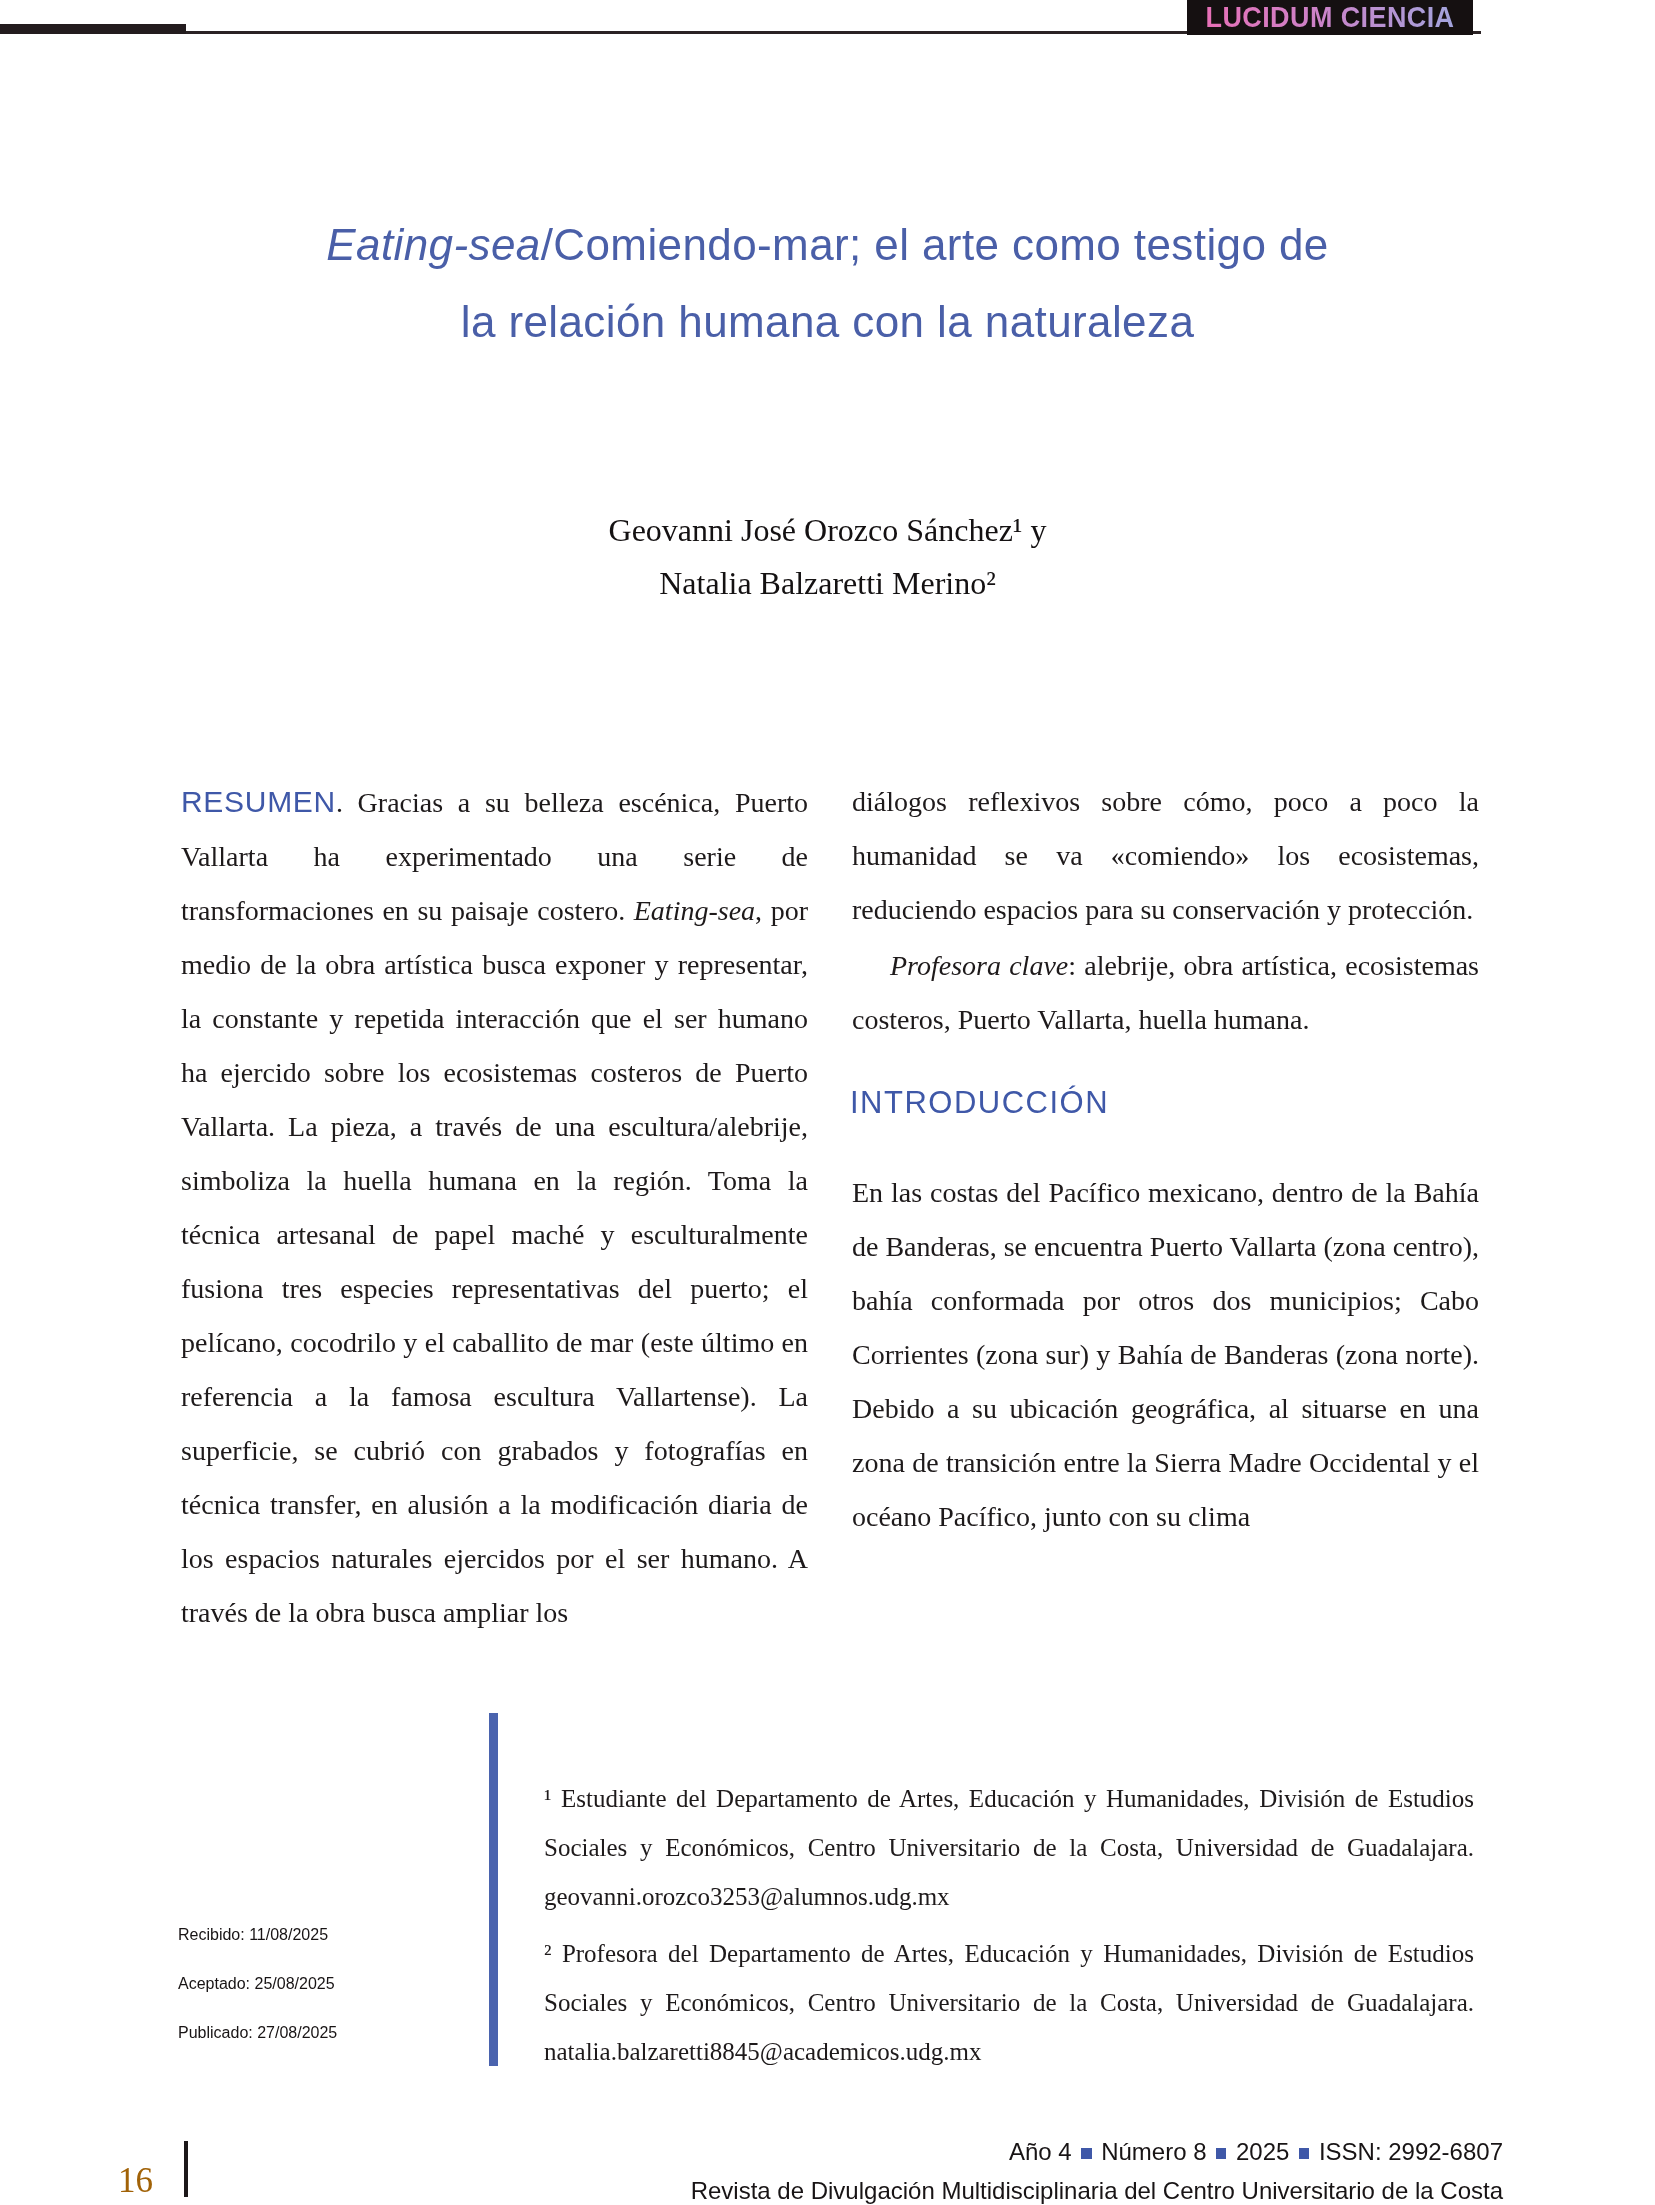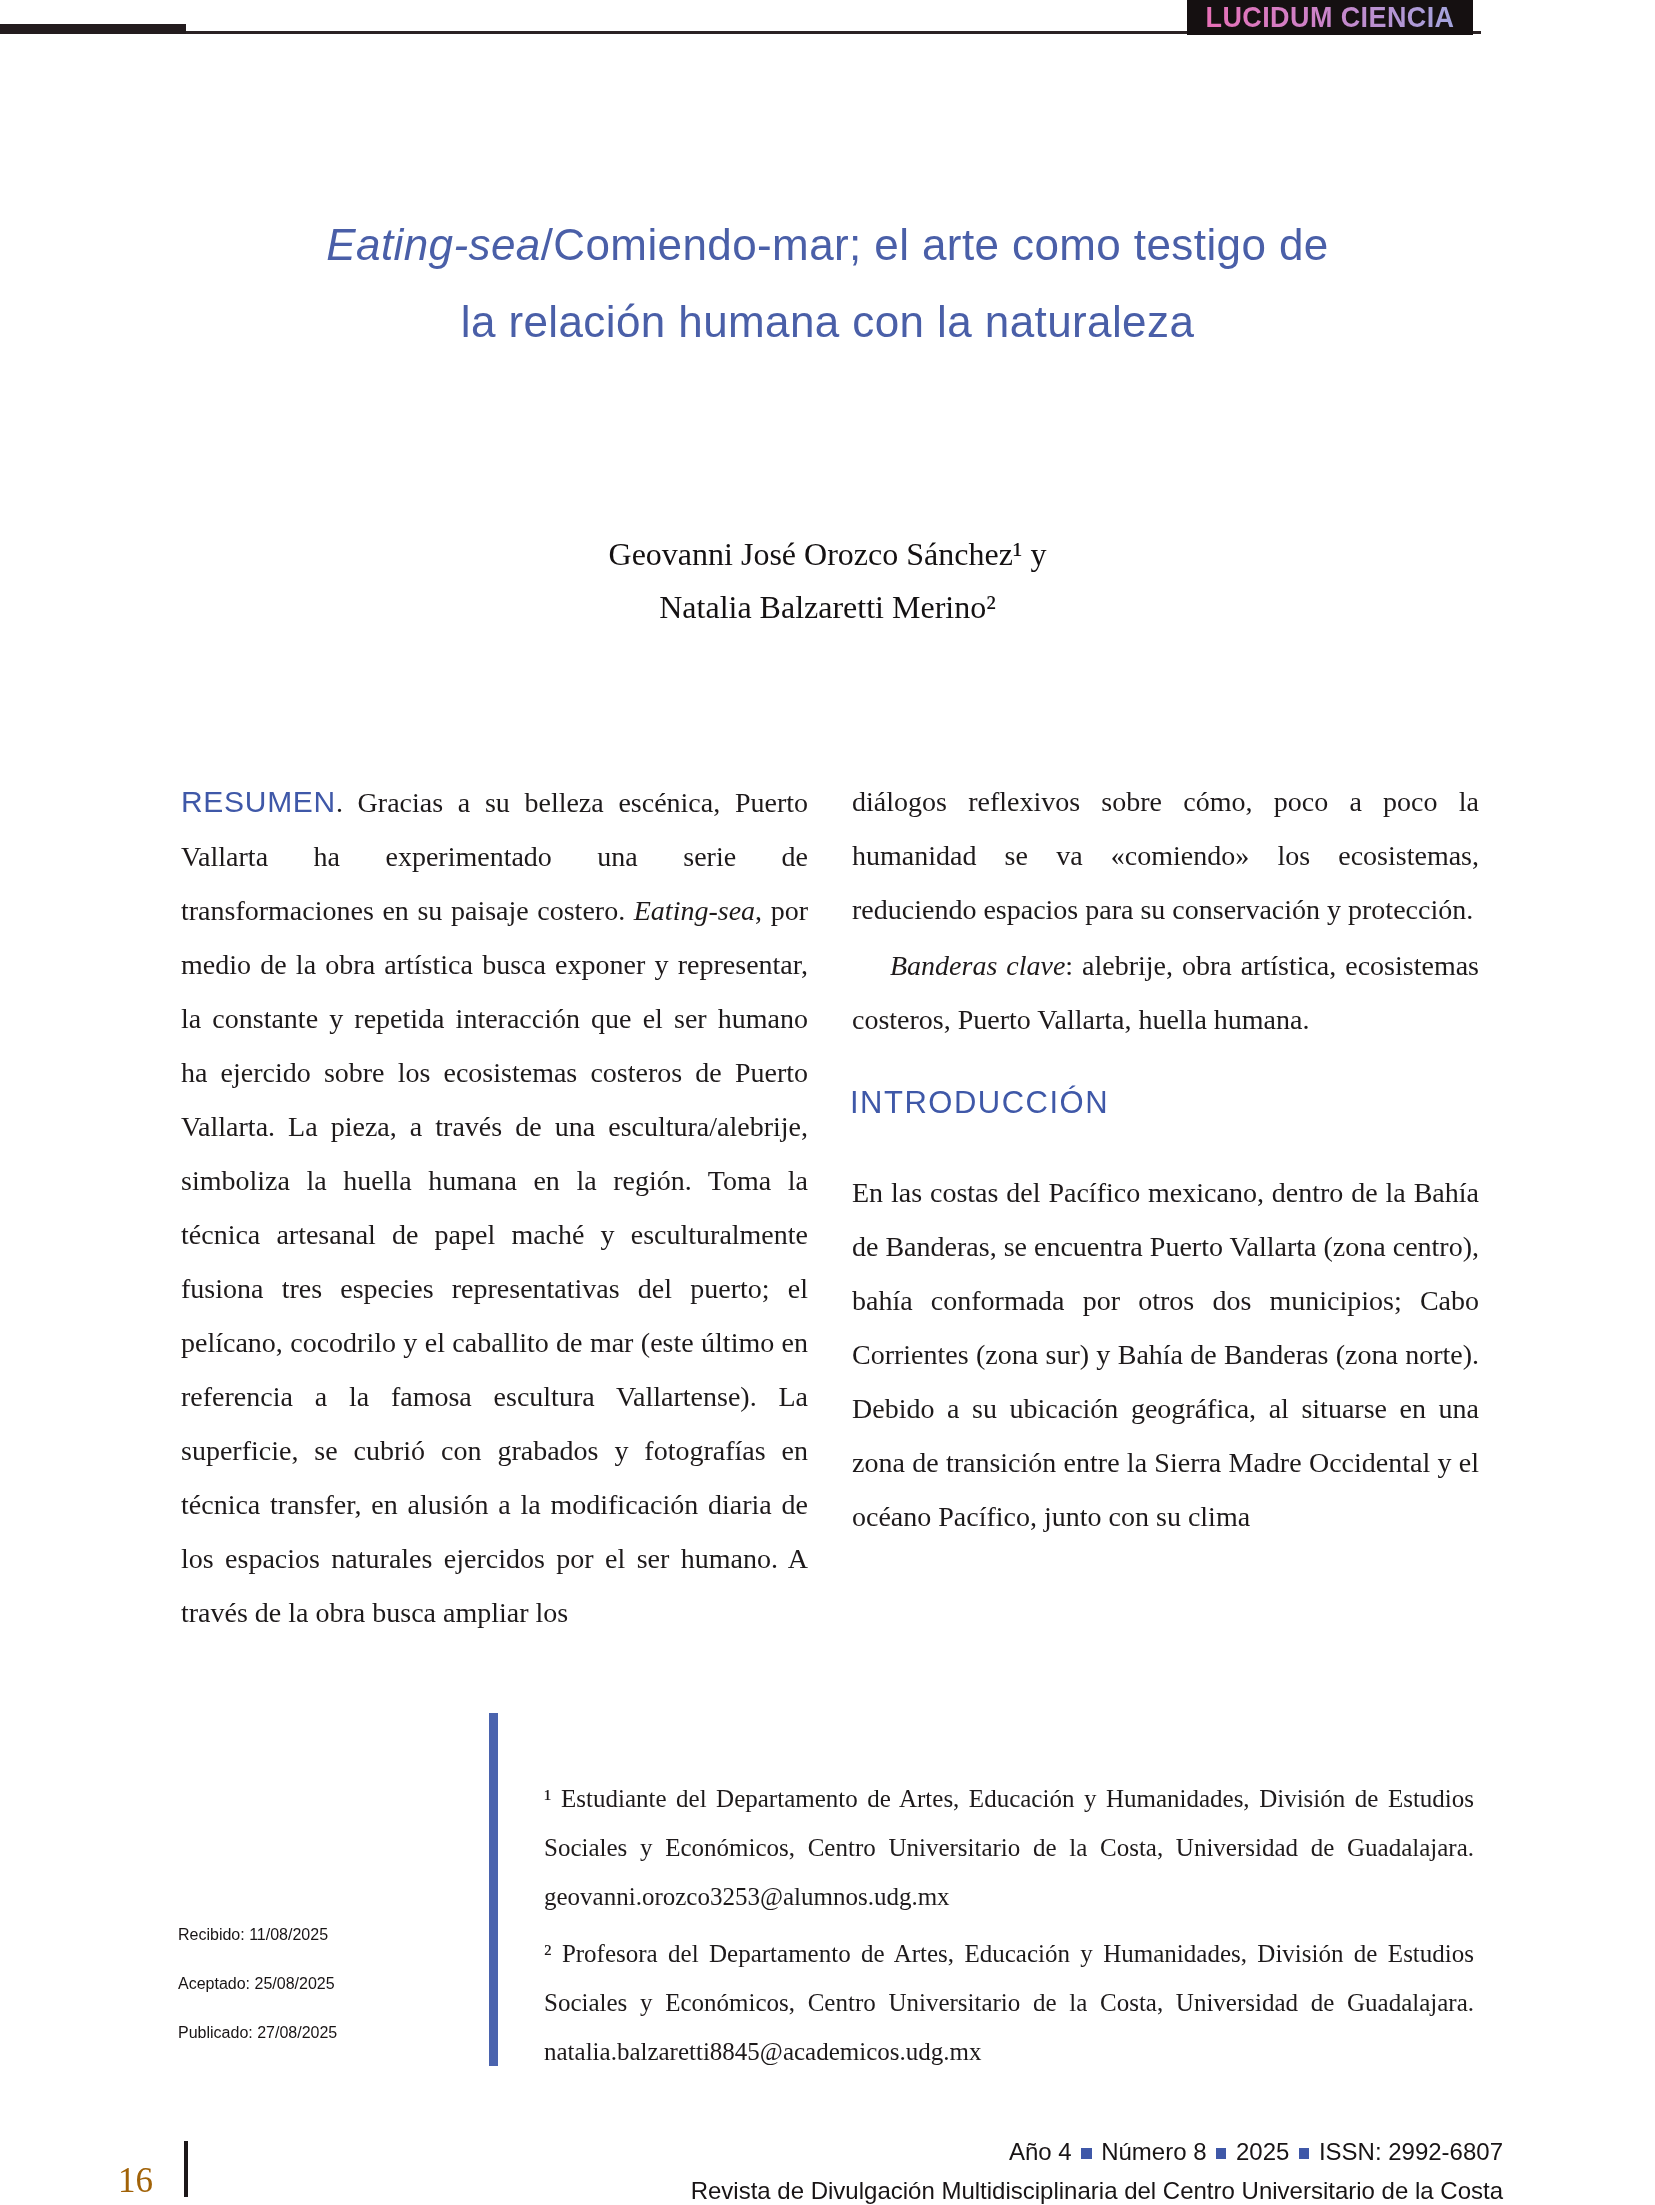--- a/index.html
+++ b/index.html
@@ -37,21 +37,21 @@
   
   .article-title{
     position:absolute;left:0;top:177px;width:1655px;
     text-align:center;
     font-family:"Liberation Sans",sans-serif;font-weight:400;
     font-size:44px;line-height:77px;color:var(--title_blue);
     letter-spacing:0.4px;
   }
   .it{font-style:italic;}
   .authors{
-    position:absolute;left:0;top:528px;width:1655px;
+    position:absolute;left:0;top:504px;width:1655px;
     text-align:center;font-size:32px;line-height:53px;color:#141112;
   }
   
   .col{position:absolute;top:773px;width:631px;}
   .col-left{left:179px;}
   .col-right{left:850px;}
   .body-text{
     font-size:28px;line-height:54px;text-align:justify;
     margin:2px;color:var(--ink);
   }
@@ -105,21 +105,21 @@
   <h1 class="article-title"><span><span class="it">Eating-sea</span><span>/Comiendo-mar; el arte como testigo de</span></span><br><span>la relación humana con la naturaleza</span></h1>
 
   <div class="authors"><span>Geovanni José Orozco Sánchez¹ y</span><br><span>Natalia Balzaretti Merino²</span></div>
 
   <div class="col col-left">
     <p class="body-text"><span class="resumen-label">RESUMEN</span><span>. Gracias a su belleza escénica, Puerto Vallarta ha experimentado una serie de transformaciones en su paisaje costero. </span><span class="it">Eating-sea</span><span>, por medio de la obra artística busca exponer y representar, la constante y repetida interacción que el ser humano ha ejercido sobre los ecosistemas costeros de Puerto Vallarta. La pieza, a través de una escultura/alebrije, simboliza la huella humana en la región. Toma la técnica artesanal de papel maché y esculturalmente fusiona tres especies representativas del puerto; el pelícano, cocodrilo y el caballito de mar (este último en referencia a la famosa escultura Vallartense). La superficie, se cubrió con grabados y fotografías en técnica transfer, en alusión a la modificación diaria de los espacios naturales ejercidos por el ser humano. A través de la obra busca ampliar los</span></p>
   </div>
 
   <div class="col col-right">
     <p class="body-text">diálogos reflexivos sobre cómo, poco a poco la humanidad se va «comiendo» los ecosistemas, reduciendo espacios para su conservación y protección.</p>
-    <p class="body-text keywords-para"><span class="it">Banderas clave</span><span>: alebrije, obra artística, ecosistemas costeros, Puerto Vallarta, huella humana.</span></p>
+    <p class="body-text keywords-para"><span class="it">Profesora clave</span><span>: alebrije, obra artística, ecosistemas costeros, Puerto Vallarta, huella humana.</span></p>
     <h2 class="intro-heading">INTRODUCCIÓN</h2>
     <p class="body-text intro-para">En las costas del Pacífico mexicano, dentro de la Bahía de Banderas, se encuentra Puerto Vallarta (zona centro), bahía conformada por otros dos municipios; Cabo Corrientes (zona sur) y Bahía de Banderas (zona norte). Debido a su ubicación geográfica, al situarse en una zona de transición entre la Sierra Madre Occidental y el océano Pacífico, junto con su clima</p>
   </div>
 
   <div class="fn-bar"></div>
   <div class="dates">
     <div>Recibido: 11/08/2025</div>
     <div>Aceptado: 25/08/2025</div>
     <div>Publicado: 27/08/2025</div>
   </div>

